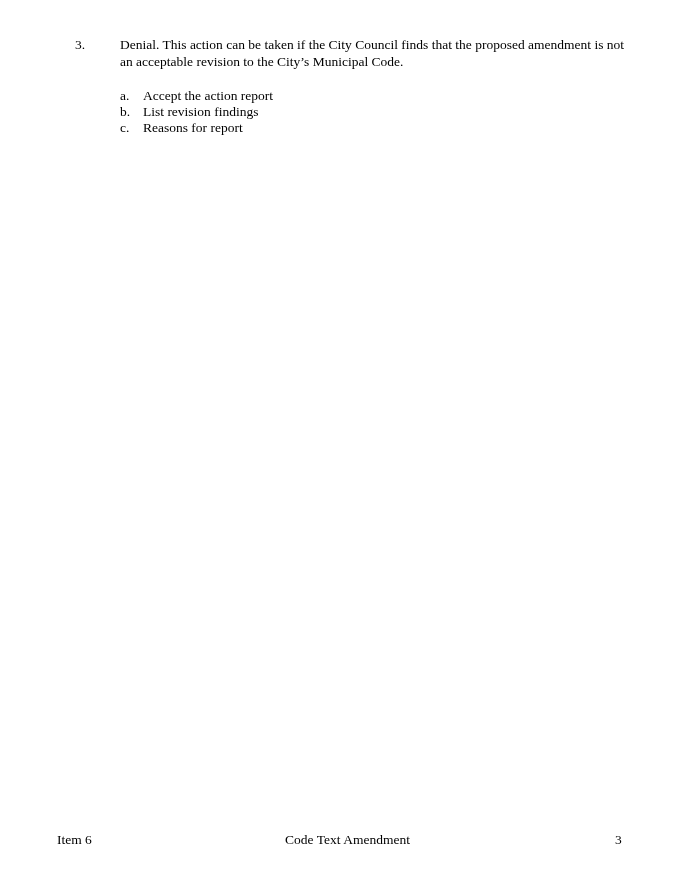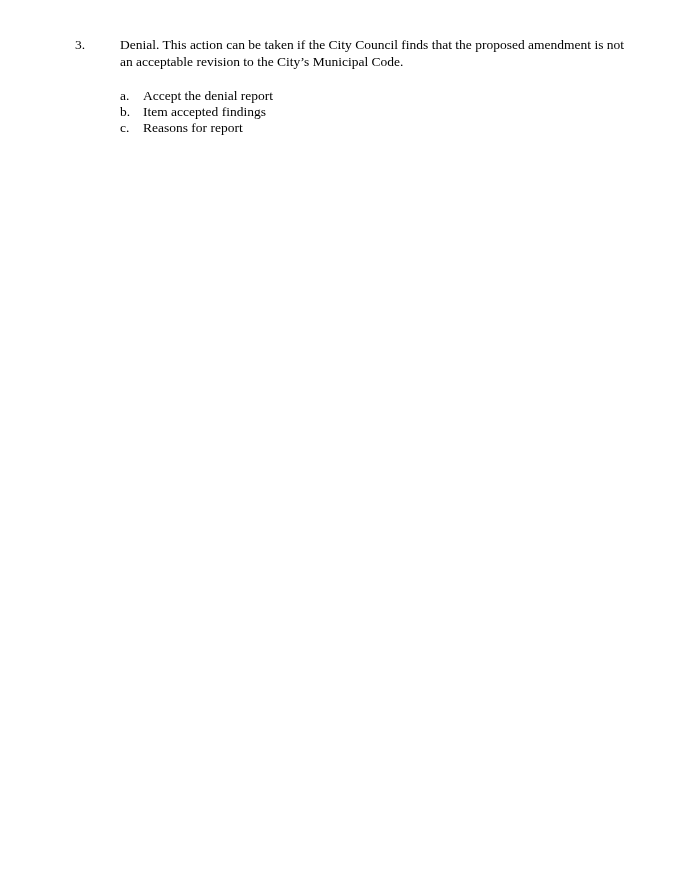--- a/index.html
+++ b/index.html
@@ -83,28 +83,33 @@
   <div class="content">
 
     <div class="numbered-item">
       <span class="item-number">3.</span>
       <div class="item-text"><span class="heading-underline">Denial</span><span>. This action can be taken if the City Council finds that the proposed amendment is not an acceptable revision to the City’s Municipal Code.</span></div>
     </div>
 
     <div class="sub-list">
       <div class="sub-item">
         <span class="sub-marker">a.</span>
-        <span>Accept the denial report</span>
+        <span>Accept the action report</span>
       </div>
       <div class="sub-item">
         <span class="sub-marker">b.</span>
-        <span>Item accepted findings</span>
+        <span>List revision findings</span>
       </div>
       <div class="sub-item">
         <span class="sub-marker">c.</span>
         <span>Reasons for report</span>
       </div>
     </div>
 
   </div>
 
+  <div class="footer">
+    <span class="footer-left">Item 6</span>
+    <span class="footer-center">Code Text Amendment</span>
+    <span class="footer-right">3</span>
+  </div>
 
 </div>
 
 </body></html>

